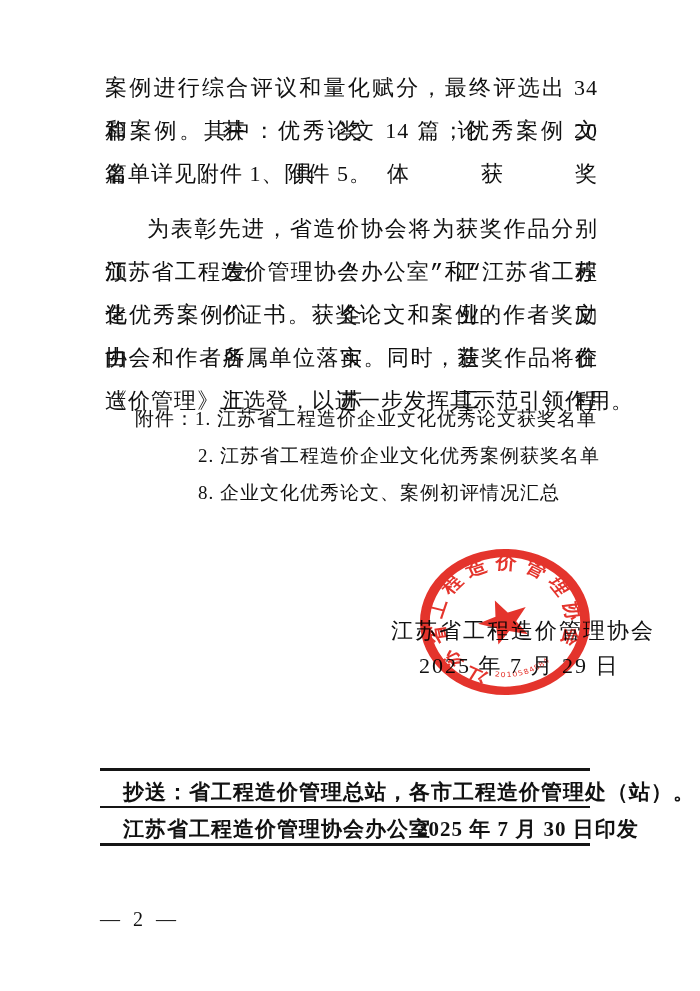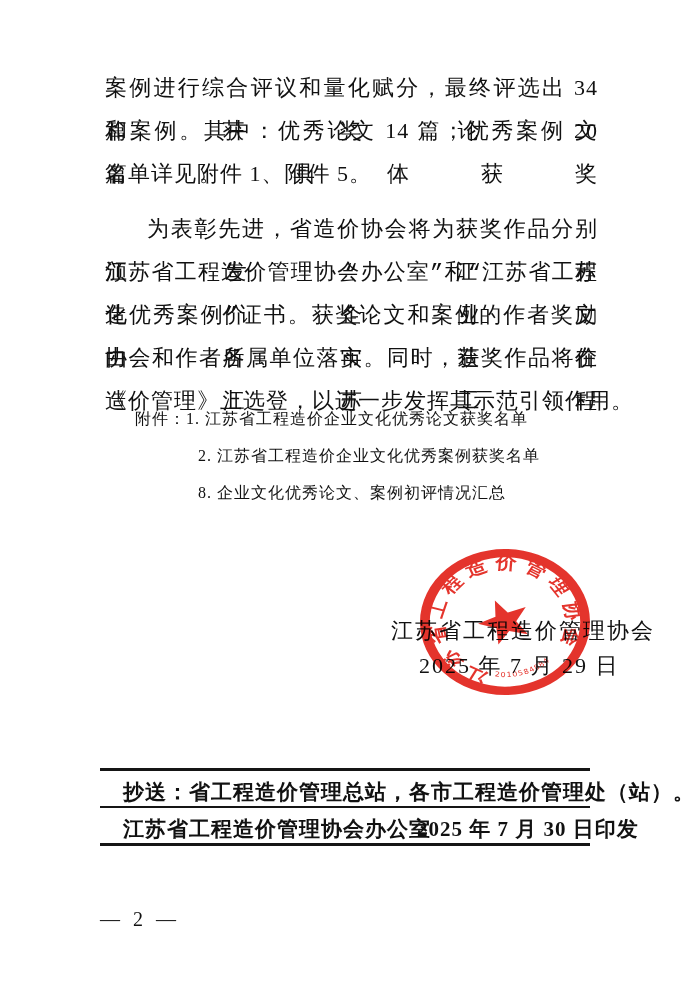--- a/index.html
+++ b/index.html
@@ -10,21 +10,21 @@
   }
   .abs{position:absolute;}
   
   .bodyline{
     width:493px;font-size:22px;line-height:43px;height:43px;
     letter-spacing:1px;white-space:nowrap;
   }
   .just{white-space:normal;text-align:justify;text-align-last:justify;}
   .indent2{text-indent:42px;}
   
-  .attline{font-size:16px;line-height:37px;height:37px;letter-spacing:1px;white-space:nowrap;}
+  .attline{font-size:19px;line-height:37px;height:37px;letter-spacing:1px;white-space:nowrap;}
   
   .sig{font-size:22px;letter-spacing:2px;white-space:nowrap;}
   
   .rule{background:#151515;}
   .foot{font-size:21px;font-weight:bold;letter-spacing:1px;white-space:nowrap;}
   .pageno{font-size:20px;letter-spacing:4px;white-space:nowrap;}
   .sealwrap{mix-blend-mode:multiply;opacity:0.92;}
 </style>
 </head>
 <body>

